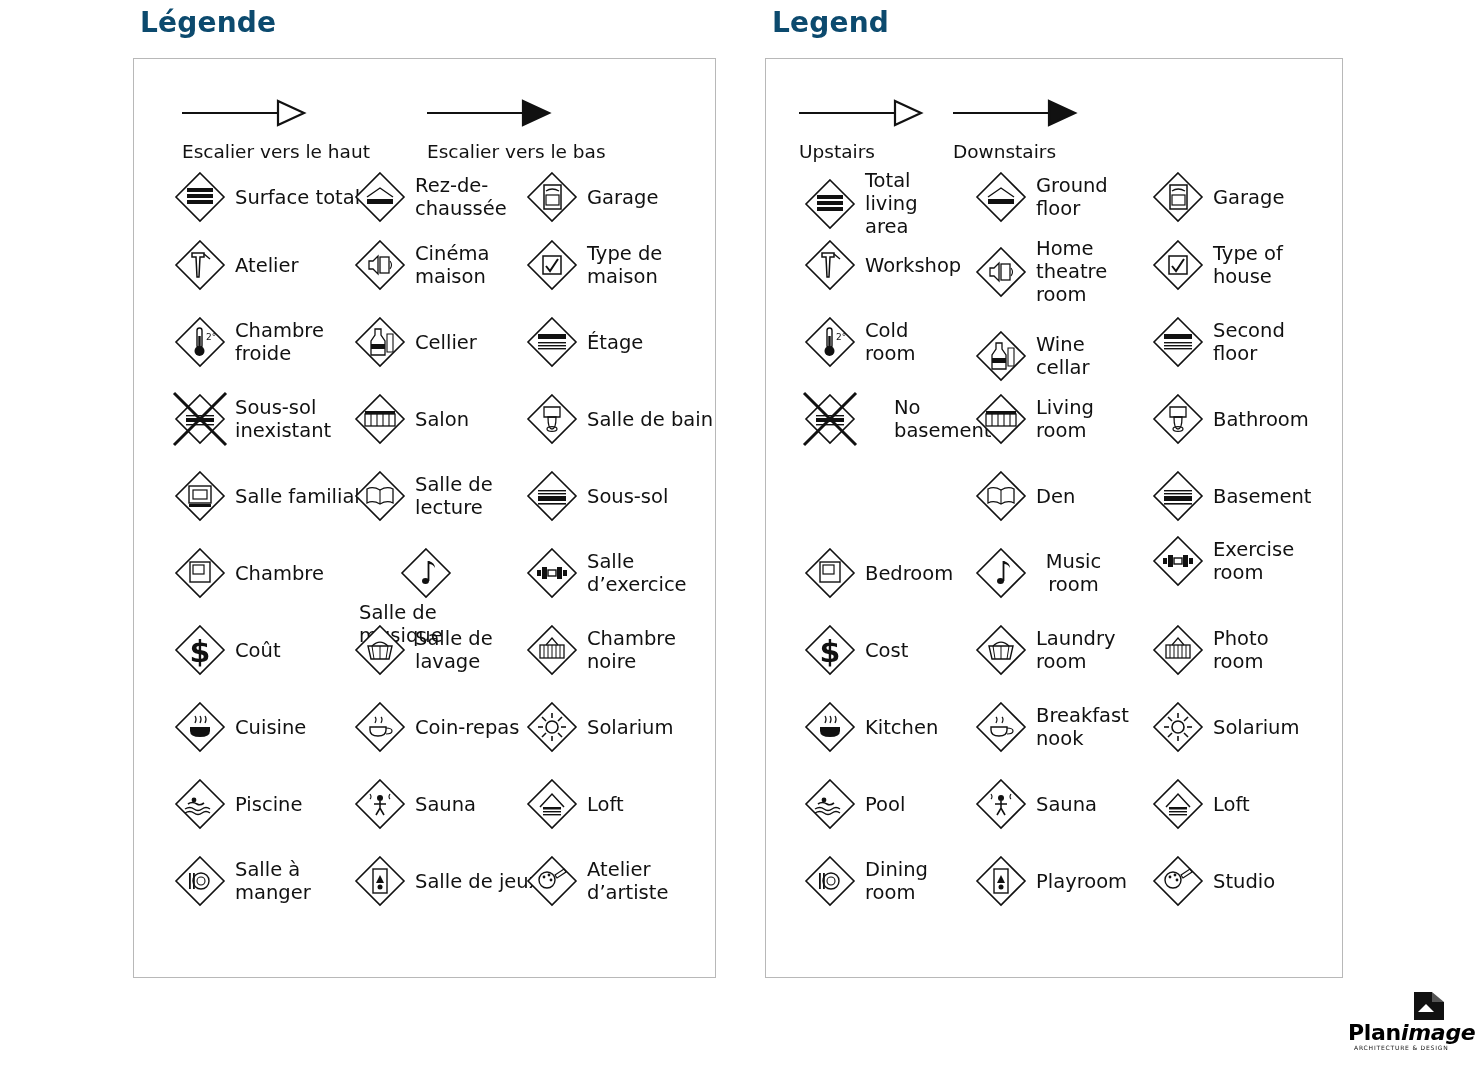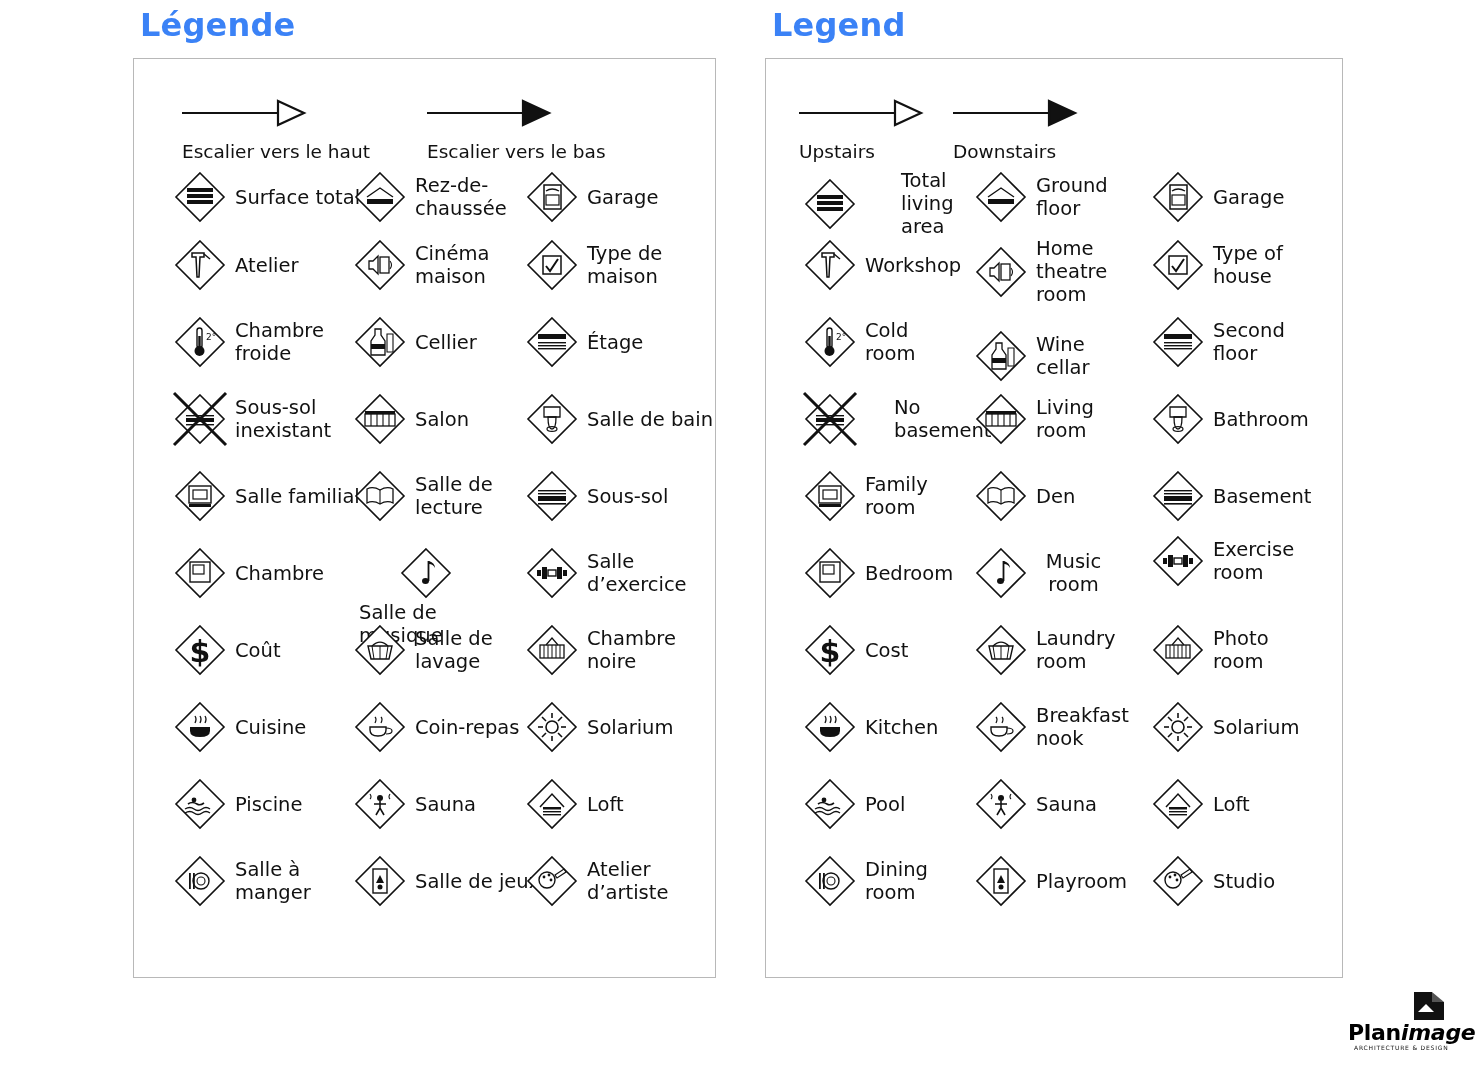--- a/index.html
+++ b/index.html
@@ -28,24 +28,24 @@
     border: 1px solid #b8b8b8;
     background: #ffffff;
     box-sizing: border-box;
   }
   .panel-fr { left: 133px; width: 583px; height: 920px; }
   .panel-en { left: 765px; width: 578px; height: 920px; }
 
   .panel-title {
     position: absolute;
     top: 6px;
-    font-size: 32px;
+    font-size: 28px;
     font-weight: bold;
     letter-spacing: 0.2px;
-    color: #3b82f6;
+    color: #0c4a6e;
   }
   .title-fr { left: 140px; }
   .title-en { left: 772px; }
 
   
   .arrows-row {
     position: absolute;
     top: 34px;
     left: 0;
     right: 0;
@@ -585,21 +585,21 @@
         <svg width="130" height="40" viewBox="0 0 130 40">
           <line x1="0" y1="20" x2="100" y2="20" stroke="#111" stroke-width="2.2"></line>
           <polygon points="96,8 122,20 96,32" fill="#111" stroke="#111" stroke-width="2.2"></polygon>
         </svg>
         <div class="arrow-caption">Downstairs</div>
       </div>
     </div>
 
     <div class="grid">
 
-      <div class="cell" style="left:36px; top:0px;gap:36px;">
+      <div class="cell" style="left:36px; top:0px;">
           <div class="sym">
             <svg width="56" height="56" viewBox="0 0 56 56">
               <path d="M28 4 L52 28 L28 52 L4 28 Z" fill="#fff" stroke="#111" stroke-width="1.6"></path>
               <g>
                 <rect x="15" y="19" width="26" height="4" fill="#111"></rect>
                 <rect x="15" y="25" width="26" height="4" fill="#111"></rect>
                 <rect x="15" y="31" width="26" height="4" fill="#111"></rect>
               </g>
             </svg>
           </div>
@@ -640,33 +640,20 @@
                 <rect x="14" y="27" width="28" height="4" fill="#111"></rect>
                 <rect x="14" y="33" width="28" height="1.4" fill="#111"></rect>
               </g>
               <g>
                 <line x1="2" y1="2" x2="54" y2="54" stroke="#111" stroke-width="3"></line>
                 <line x1="54" y1="2" x2="2" y2="54" stroke="#111" stroke-width="3"></line>
               </g>
             </svg>
           </div>
           <div class="cell-label" style="max-width:100px;margin-left:36px;">No basement</div>
-        </div>
-      <div class="cell" style="left:36px; top:299px;">
-          <div class="sym">
-            <svg width="56" height="56" viewBox="0 0 56 56">
-              <path d="M28 4 L52 28 L28 52 L4 28 Z" fill="#fff" stroke="#111" stroke-width="1.6"></path>
-              <g>
-                <rect x="17" y="18" width="22" height="17" fill="none" stroke="#111" stroke-width="1.4"></rect>
-                <rect x="21" y="22" width="14" height="9" fill="none" stroke="#111" stroke-width="1.2"></rect>
-                <rect x="17" y="36" width="22" height="3" fill="#111"></rect>
-              </g>
-            </svg>
-          </div>
-          <div class="cell-label" style="max-width:80px;">Family room</div>
         </div>
       <div class="cell" style="left:36px; top:376px;">
           <div class="sym">
             <svg width="56" height="56" viewBox="0 0 56 56">
               <path d="M28 4 L52 28 L28 52 L4 28 Z" fill="#fff" stroke="#111" stroke-width="1.6"></path>
               <g>
                 <rect x="18" y="17" width="20" height="20" fill="none" stroke="#111" stroke-width="1.4"></rect>
                 <rect x="21" y="20" width="11" height="9" fill="none" stroke="#111" stroke-width="1.2"></rect>
               </g>
             </svg>

